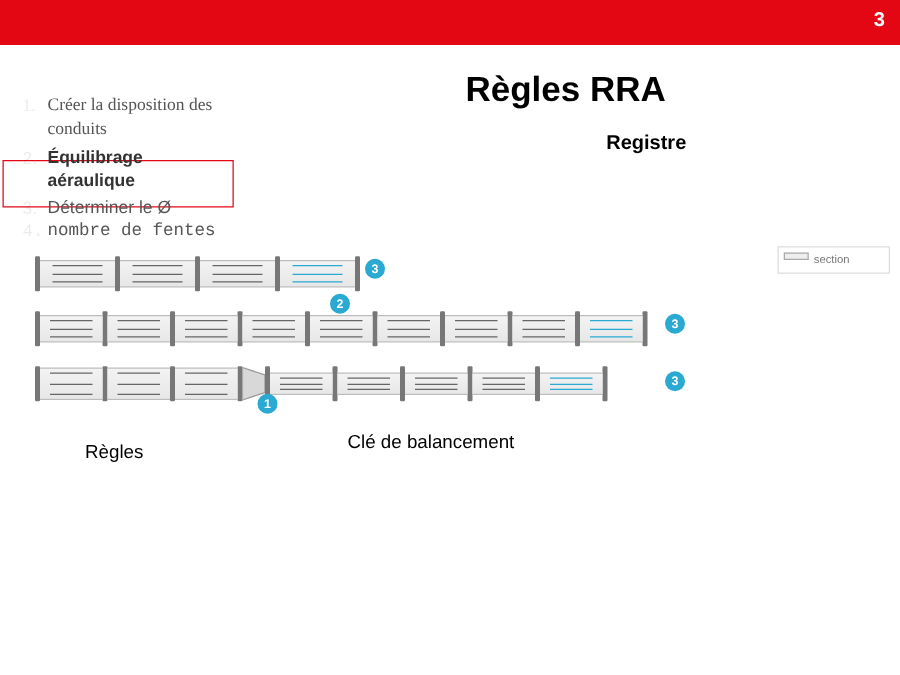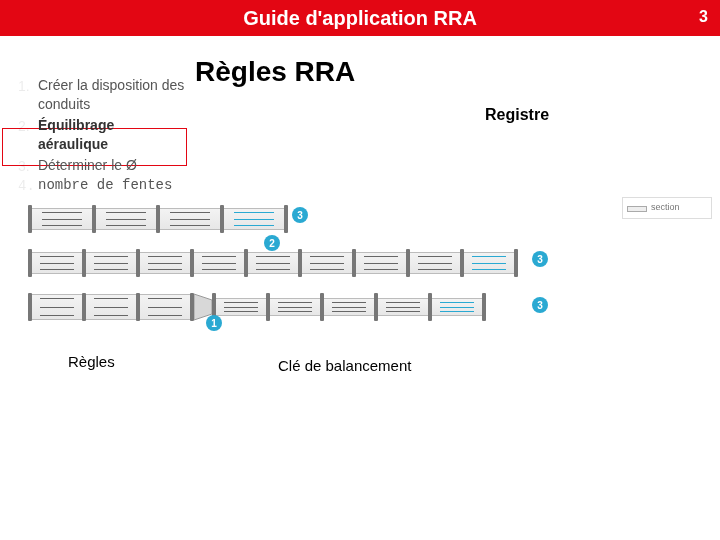--- a/index.html
+++ b/index.html
@@ -62,20 +62,21 @@
     pointer-events: none;
   }
   .main {
     flex: 1;
     position: relative;
     padding-right: 10px;
   }
   .heading {
     font-size: 28px;
     font-weight: bold;
+    text-align: center;
     margin: 10px 0 18px 0;
   }
   .rules {
     text-align: center;
     font-size: 16px;
     line-height: 1.5;
   }
   .rules .rule1 { margin-bottom: 14px; }
   .label-registre {
     font-weight: bold;
@@ -133,21 +134,21 @@
     right: 8px;
     top: 0;
     width: 90px;
     font-size: 9px;
     color: #777;
     border: 1px solid #ddd;
     padding: 4px;
   }
   .legend-box .sw {
     display: flex;
-    align-items: flex-end;
+    align-items: flex-start;
     gap: 4px;
     margin-bottom: 2px;
   }
   .legend-box .swatch {
     width: 20px; height: 6px;
     border: 1px solid #aaa;
   }
   .bottom-labels {
     position: relative;
     margin-top: 6px;
@@ -155,38 +156,37 @@
   }
   .lbl-reduit {
     position: absolute;
     left: 40px;
     top: 18px;
     font-size: 15px;
   }
   .lbl-cle {
     position: absolute;
     left: 250px;
-    top: 22px;
+    top: 10px;
     font-size: 15px;
   }
 </style>
 </head>
 <body>
 
 <div class="header">
-  <span>Guide d'application RRA</span>
   <span class="page-num">3</span>
 </div>
 
 <div class="content">
 
   <div class="sidebar">
     <div class="highlight-box" style="left:2px; top:82px; width:185px; height:38px;"></div>
 
-    <div style="position:relative;">
+    <div style="position:relative;font-family:Liberation Serif, serif;">
       <span class="num" style="top:2px">1.</span>
       <div class="item-text">Créer la disposition des conduits</div>
     </div>
     <div style="position:relative;">
       <span class="num" style="top:2px">2.</span>
       <div class="item-text bold">Équilibrage aéraulique</div>
     </div>
     <div style="position:relative;">
       <span class="num" style="top:2px">3.</span>
       <div class="item-text">Déterminer le Ø</div>

